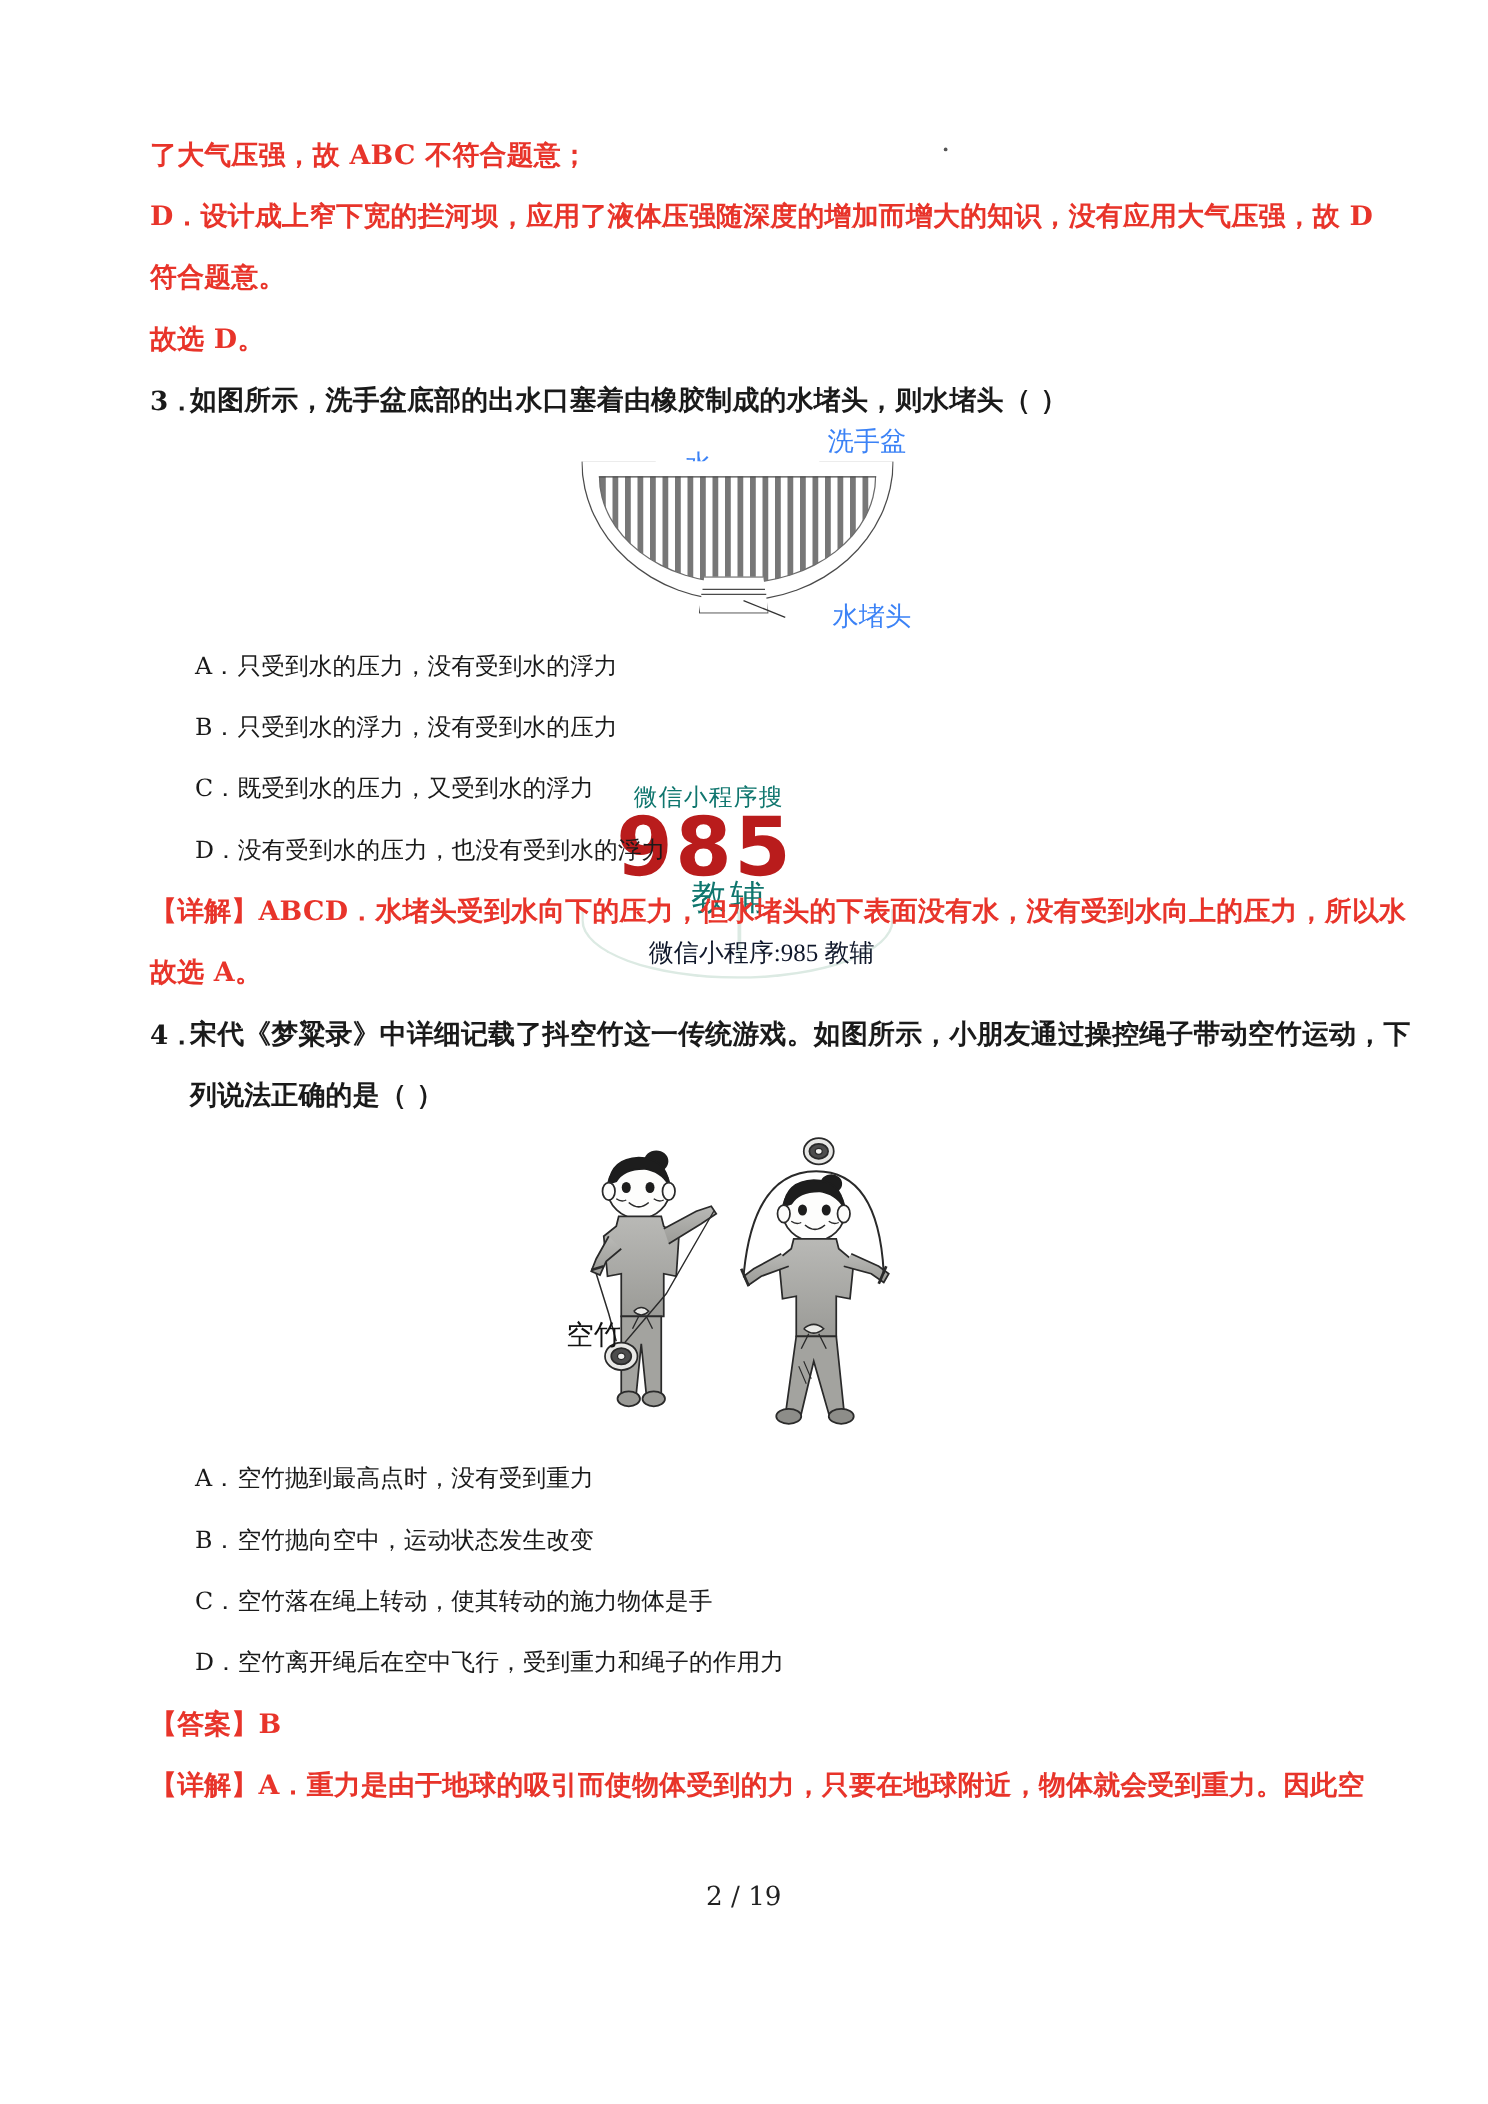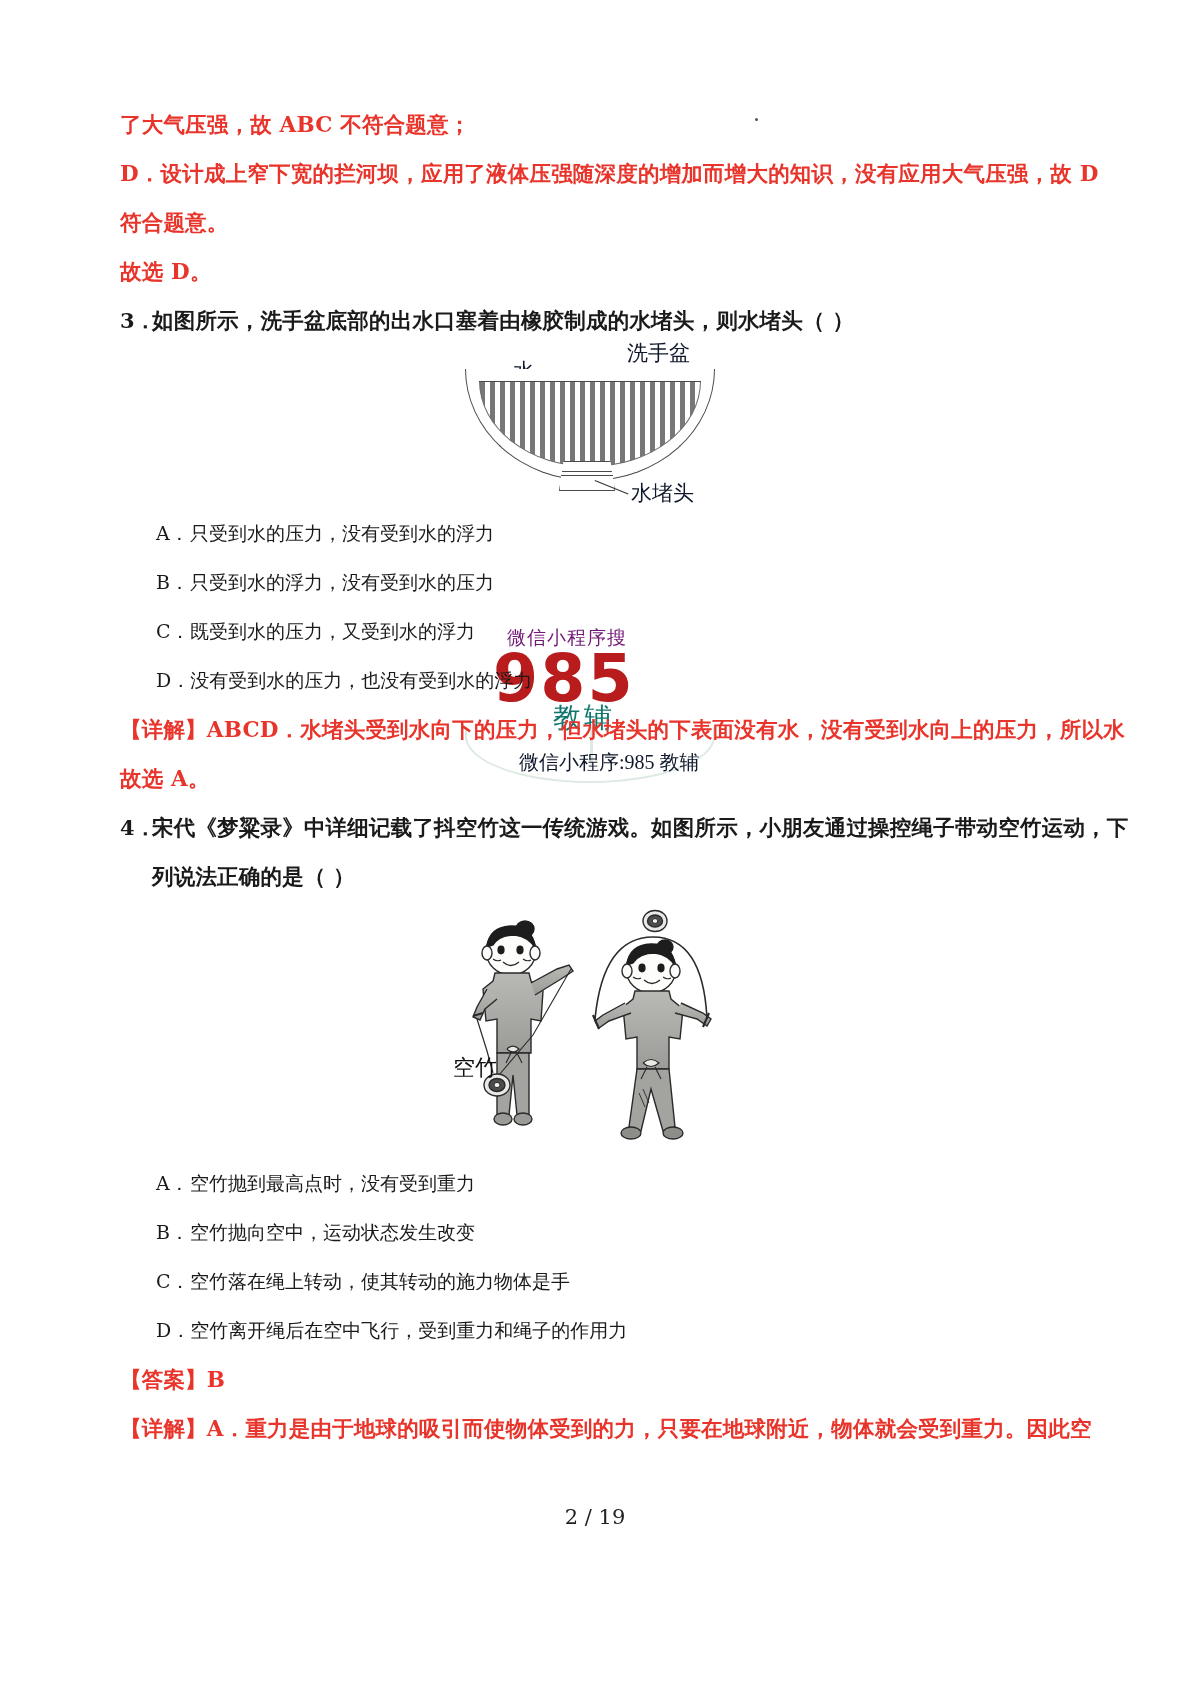--- a/index.html
+++ b/index.html
@@ -77,22 +77,23 @@
   .sink-fig {
     position: relative;
     width: 330px;
     height: 150px;
     margin-left: 10px;
   }
   .sink-label {
     position: absolute;
     font-family: Liberation Serif, serif;
     font-size: 21px;
-    color: #0f172a;
+    color: #3b82f6;
     white-space: nowrap;
+    margin-left: 35px;
   }
   .bowl {
     position: absolute;
     left: 30px;
     top: 18px;
     width: 250px;
     height: 112px;
     border: 1.6px solid #4a4a4a;
     border-top: none;
     border-radius: 0 0 125px 125px / 0 0 112px 112px;
@@ -180,21 +181,21 @@
     pointer-events: none;
     user-select: none;
     z-index: 0;
   }
   .wm-top {
     position: absolute;
     left: 52px;
     top: 0px;
     font-family: Liberation Sans, sans-serif;
     font-size: 19px;
-    color: #701a75;
+    color: #0f766e;
     letter-spacing: 1px;
     white-space: nowrap;
   }
   .wm-985 {
     position: absolute;
     left: 38px;
     top: 16px;
     font-family: "DejaVu Sans", "Liberation Sans", sans-serif;
     font-size: 65px;
     font-weight: bold;

